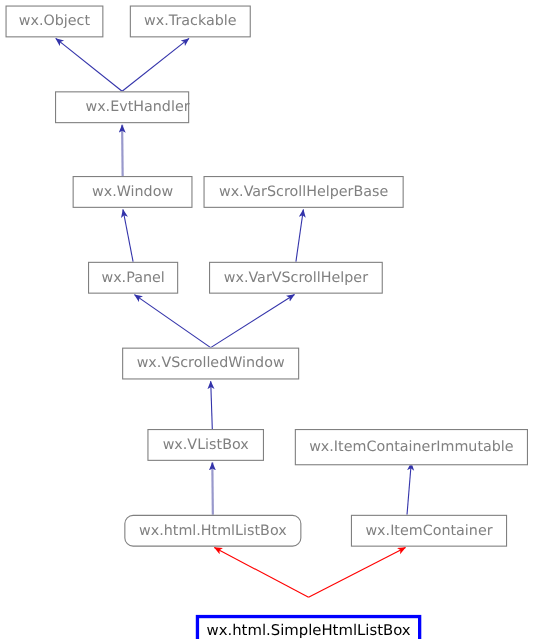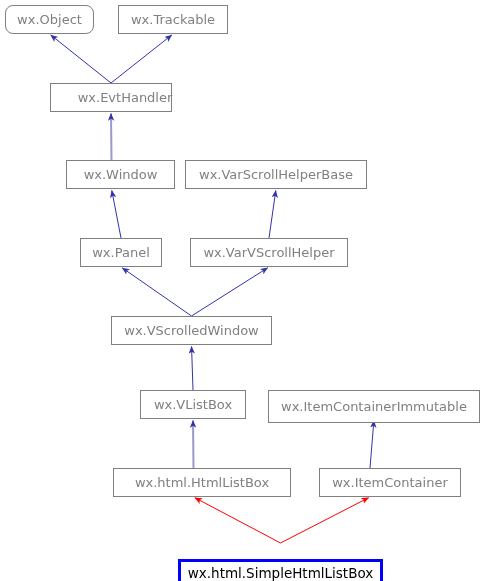--- a/index.html
+++ b/index.html
@@ -73,21 +73,21 @@
         <line x1="191.5" y1="316" x2="122.23171379549136" y2="267.8560847656607" stroke="#3333aa" stroke-width="1" marker-end="url(#arrow-blue)"></line>
         <line x1="191.5" y1="316" x2="267.732155530259" y2="267.80160489054595" stroke="#3333aa" stroke-width="1" marker-end="url(#arrow-blue)"></line>
         <line x1="193" y1="390" x2="191.54997224534895" y2="346.49916736046873" stroke="#3333aa" stroke-width="1" marker-end="url(#arrow-blue)"></line>
         <line x1="193.5" y1="468" x2="193.01530532564936" y2="420.49992191363646" stroke="#9999cc" stroke-width="2" marker-end="url(#arrow-blue)"></line>
         <line x1="370" y1="468" x2="373.87795698581766" y2="420.4950269237339" stroke="#3333aa" stroke-width="1" marker-end="url(#arrow-blue)"></line>
         <line x1="280.5" y1="543" x2="194.82605244046306" y2="497.70113117541723" stroke="#ff0000" stroke-width="1" marker-end="url(#arrow-red)"></line>
         <line x1="280.5" y1="543" x2="368.6658951230364" y2="497.68568518816005" stroke="#ff0000" stroke-width="1" marker-end="url(#arrow-red)"></line>
       </g>
   </svg>
   <div id="nodes">
-      <div class="node" style="left: 5px; top: 5px; width: 89px; height: 29px; border-radius: 8px;">
+      <div class="node" style="left: 5px; top: 5px; width: 89px; height: 29px;">
         <span class="node-label">wx.Object</span>
       </div>
       <div class="node" style="left: 118px; top: 5px; width: 110px; height: 29px;">
         <span class="node-label">wx.Trackable</span>
       </div>
       <div class="node" style="left: 50px; top: 83px; width: 122px; height: 29px; padding-left: 28px;">
         <span class="node-label">wx.EvtHandler</span>
       </div>
       <div class="node" style="left: 57px; top: 160px; width: 109px; height: 29px; margin-left: 9px;">
         <span class="node-label">wx.Window</span>
@@ -97,27 +97,27 @@
       </div>
       <div class="node" style="left: 80px; top: 238px; width: 82px; height: 29px; text-align: center;">
         <span class="node-label">wx.Panel</span>
       </div>
       <div class="node" style="left: 190px; top: 238px; width: 158px; height: 29px;">
         <span class="node-label">wx.VarVScrollHelper</span>
       </div>
       <div class="node" style="left: 111px; top: 316px; width: 161px; height: 29px;">
         <span class="node-label">wx.VScrolledWindow</span>
       </div>
-      <div class="node" style="left: 140px; top: 390px; width: 106px; height: 29px;">
+      <div class="node" style="left: 134px; top: 390px; width: 106px; height: 29px;">
         <span class="node-label">wx.VListBox</span>
       </div>
       <div class="node" style="left: 268px; top: 390px; width: 212px; height: 33px;">
         <span class="node-label">wx.ItemContainerImmutable</span>
       </div>
-      <div class="node" style="left: 113px; top: 468px; width: 178px; height: 29px;">
+      <div class="node" style="left: 113px; top: 468px; width: 161px; height: 29px; border-radius: 8px;">
         <span class="node-label">wx.html.HtmlListBox</span>
       </div>
       <div class="node" style="left: 299px; top: 468px; width: 142px; height: 29px; margin-left: 20px;">
         <span class="node-label">wx.ItemContainer</span>
       </div>
       <div class="node highlight" style="left: 178px; top: 543px; width: 205px; height: 30px;">
         <span class="node-label">wx.html.SimpleHtmlListBox</span>
       </div>
     </div>
 </div>

